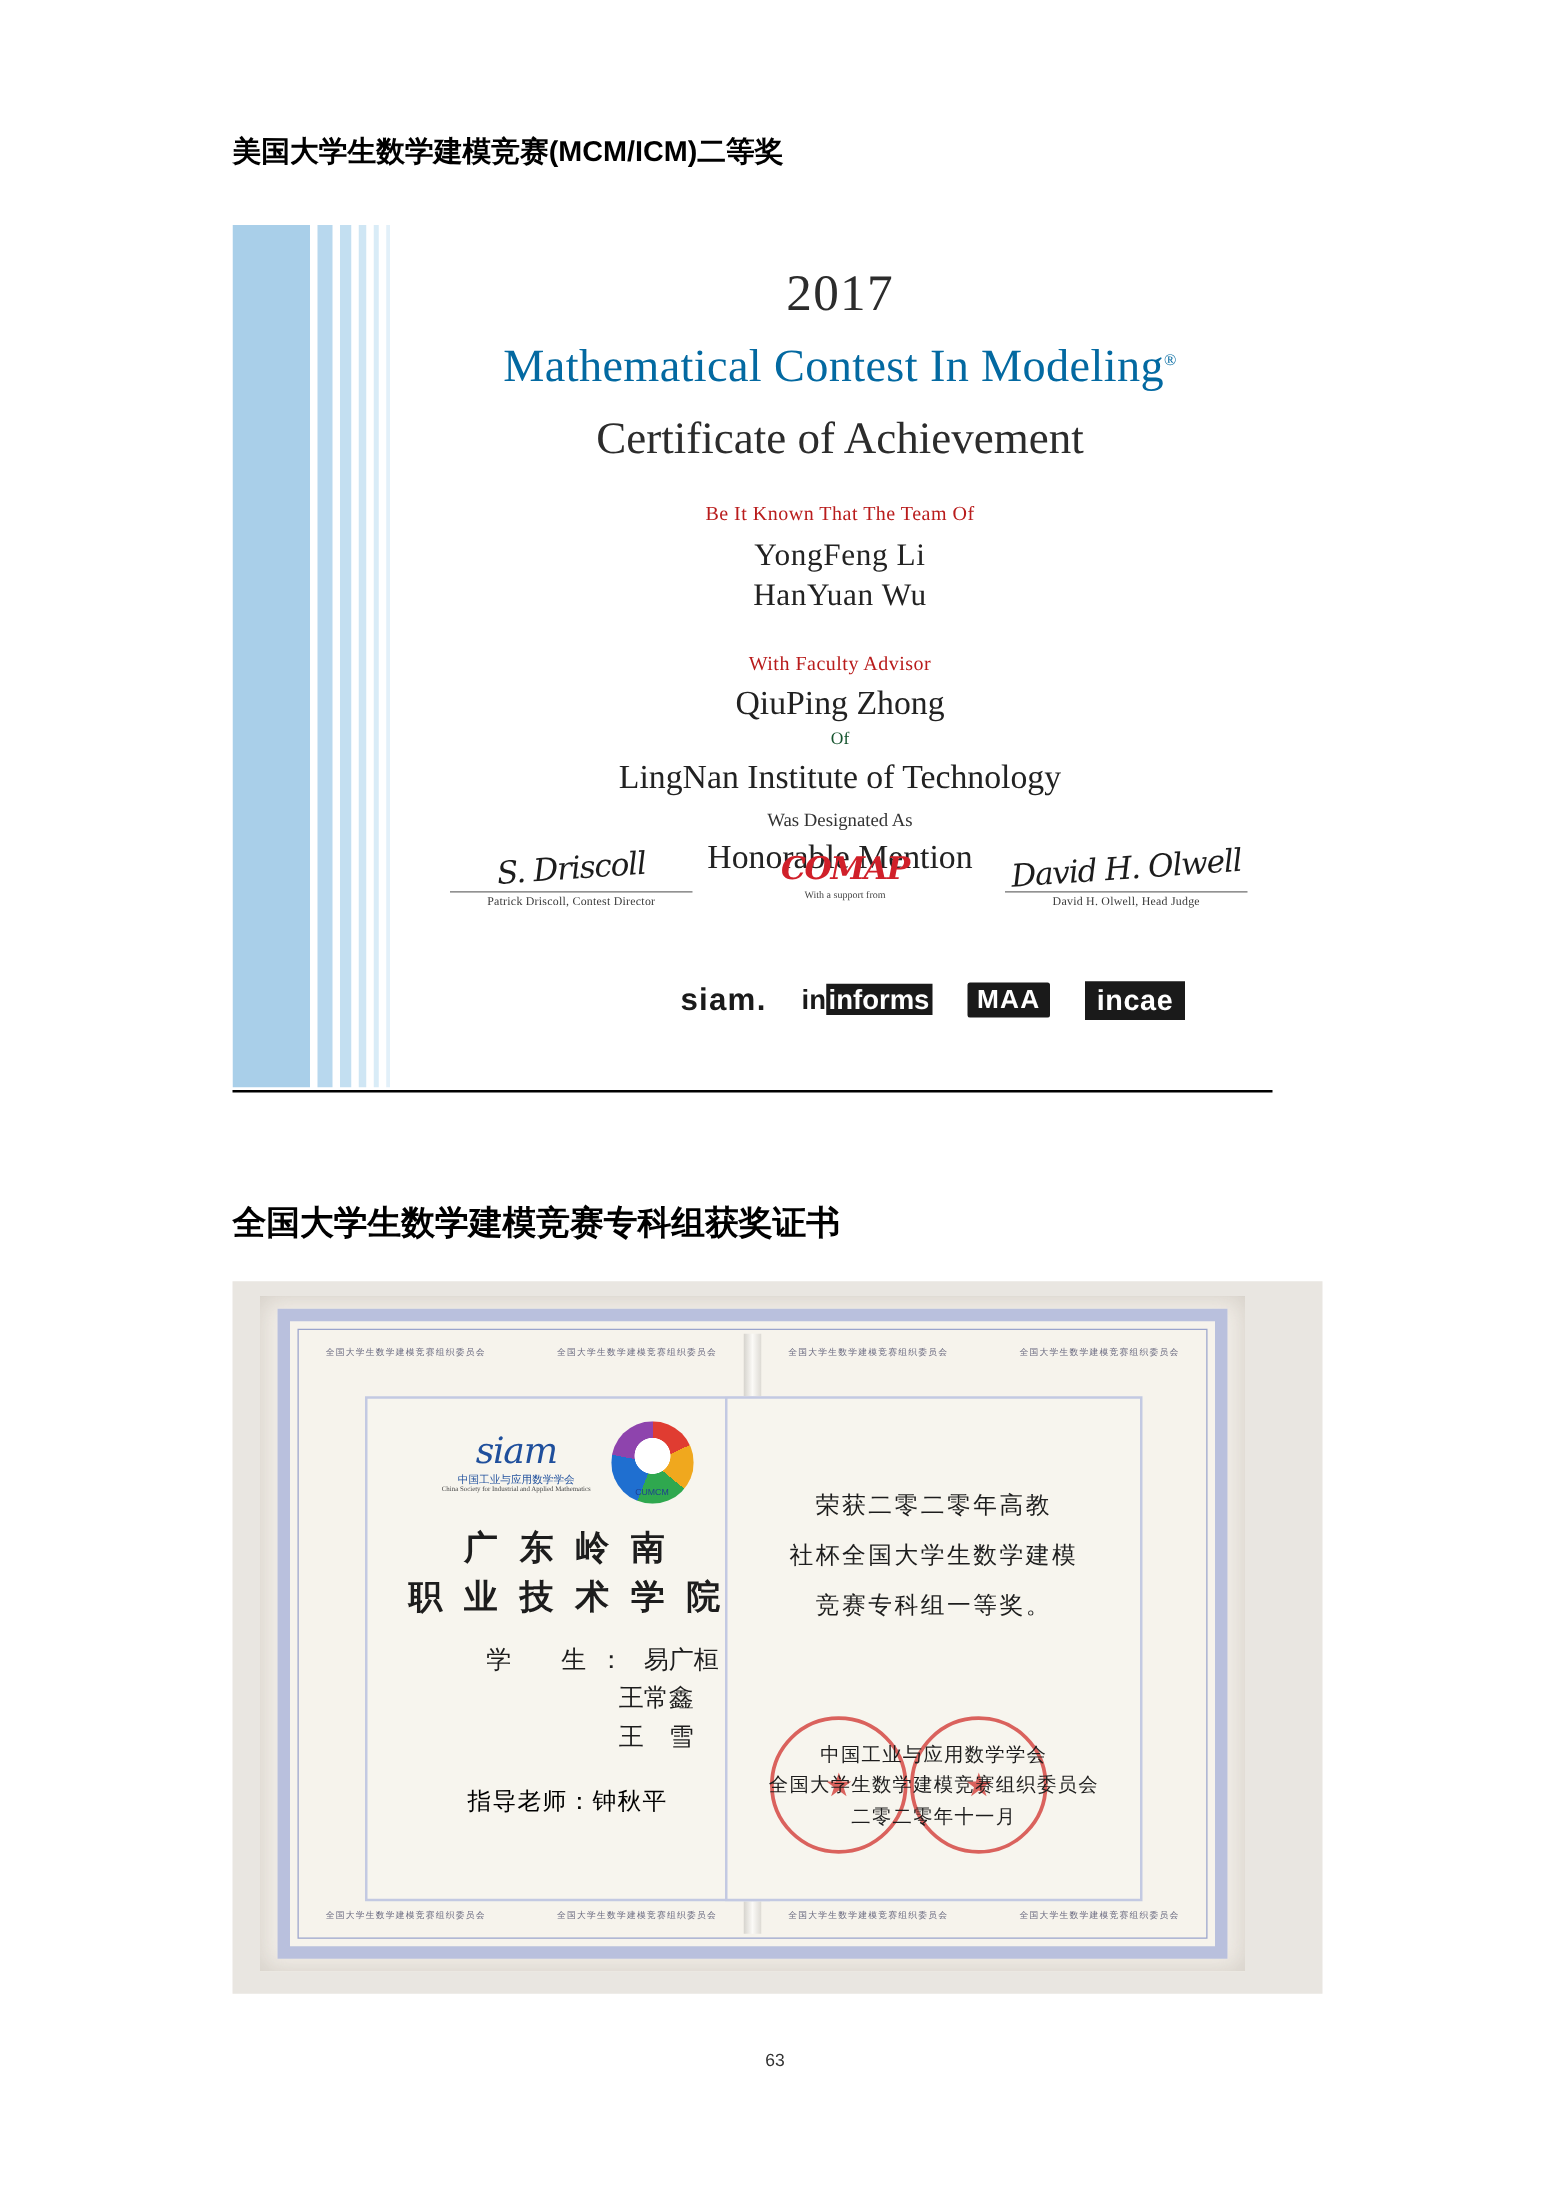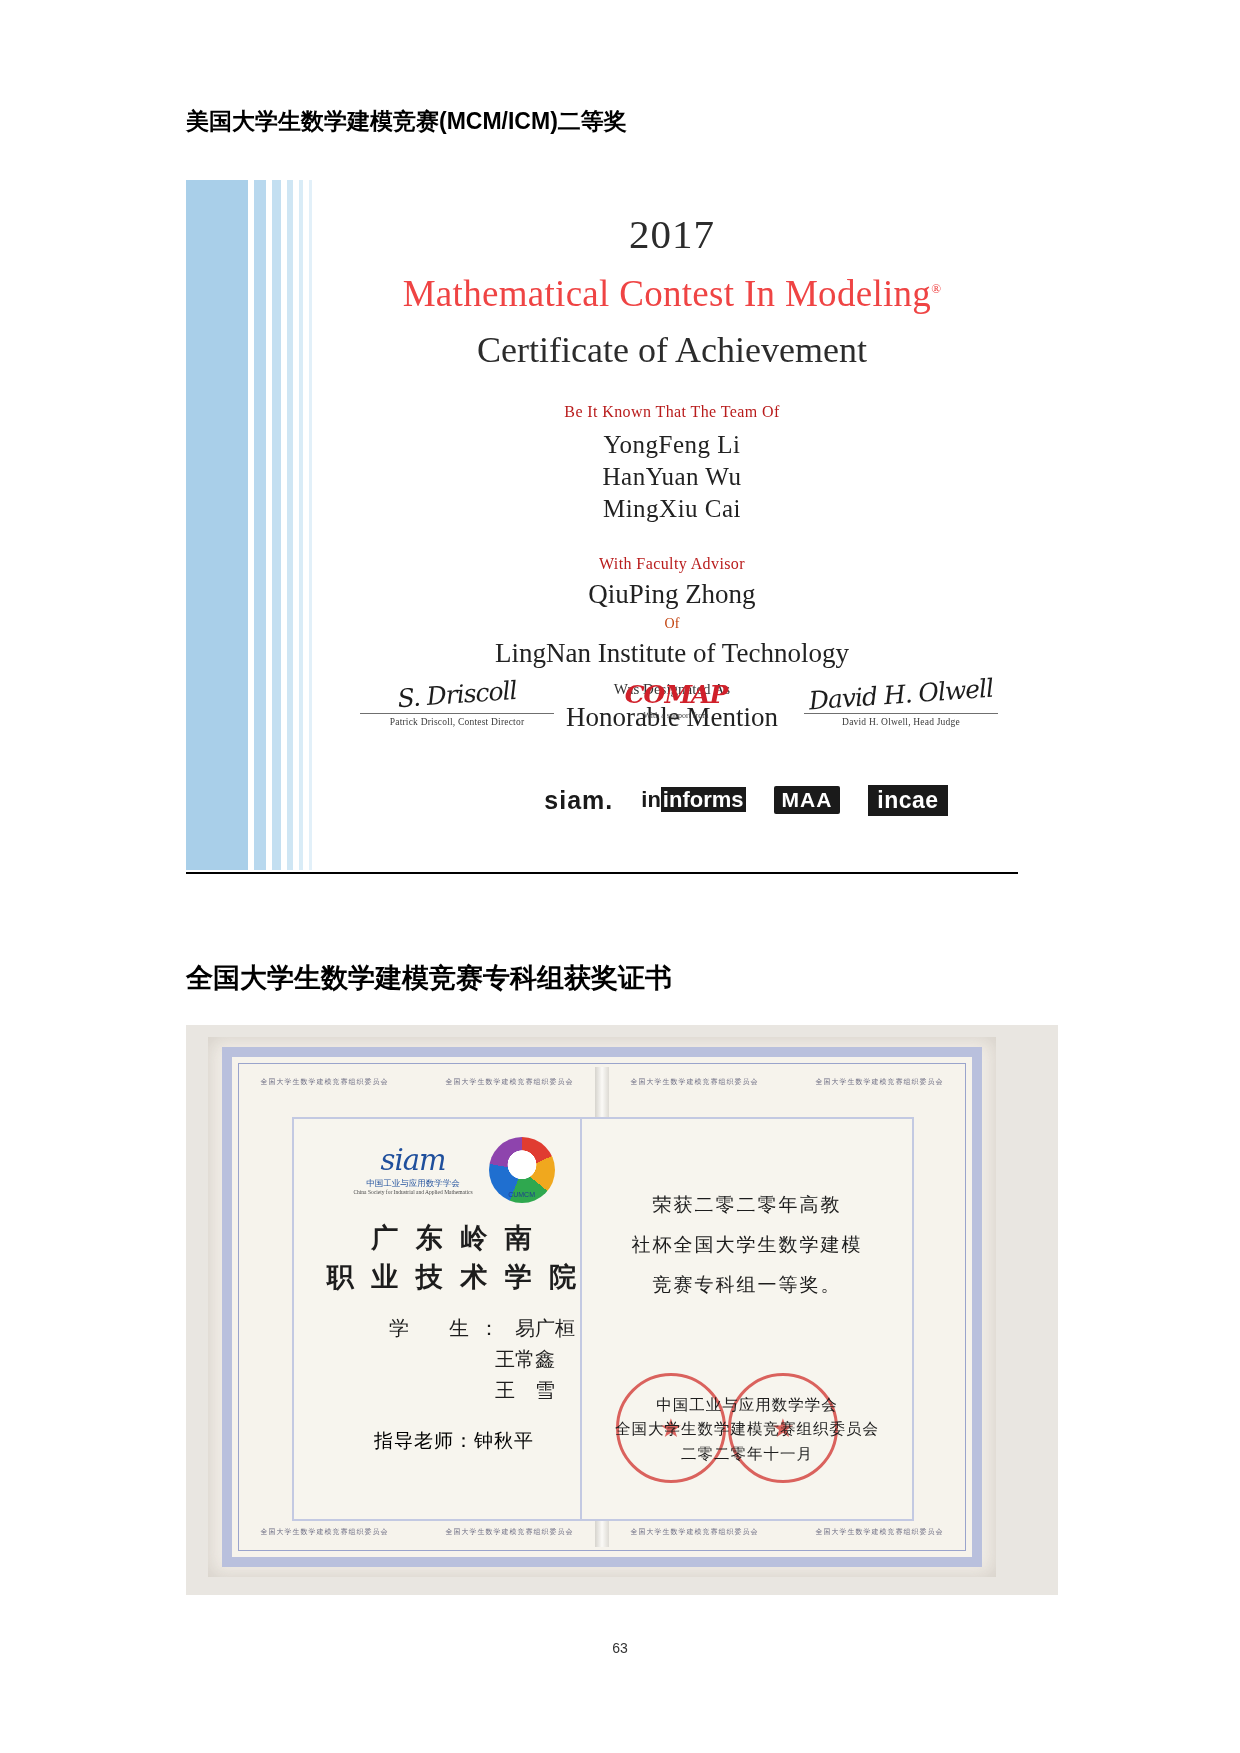--- a/index.html
+++ b/index.html
@@ -78,21 +78,21 @@
   }
   .c1-year {
     margin-top: 30px;
     font-size: 41px;
     letter-spacing: 1px;
     color: #2c2c2c;
   }
   .c1-title {
     margin-top: 14px;
     font-size: 37px;
-    color: #ef4444;
+    color: #0369a1;
     letter-spacing: 0.3px;
   }
   .c1-title sup { font-size: 13px; vertical-align: super; }
   .c1-subtitle {
     margin-top: 14px;
     font-size: 36px;
     color: #2c2c2c;
   }
   .c1-small {
     margin-top: 32px;
@@ -108,21 +108,21 @@
   }
   .c1-name.first { margin-top: 10px; }
   .c1-inst {
     margin-top: 6px;
     font-size: 27px;
     color: #222;
   }
   .c1-of {
     margin-top: 6px;
     font-size: 14px;
-    color: #c2410c;
+    color: #14532d;
   }
   .c1-desig {
     margin-top: 12px;
     font-size: 15px;
     color: #333;
   }
   .c1-award {
     margin-top: 4px;
     font-size: 27px;
     color: #222;
@@ -426,21 +426,20 @@
         <i class="s6"></i>
     </div>
     <div class="cert1-body">
       <div class="c1-year">2017</div>
       <div class="c1-title"><span>Mathematical Contest In Modeling</span><sup>®</sup></div>
       <div class="c1-subtitle">Certificate of Achievement</div>
 
       <div class="c1-small">Be It Known That The Team Of</div>
       <div class="c1-name first">YongFeng  Li</div>
       <div class="c1-name">HanYuan  Wu</div>
-      <div class="c1-name">MingXiu  Cai</div>
 
       <div class="c1-small">With Faculty Advisor</div>
       <div class="c1-inst">QiuPing  Zhong</div>
       <div class="c1-of">Of</div>
       <div class="c1-inst">LingNan Institute of Technology</div>
 
       <div class="c1-desig">Was Designated As</div>
       <div class="c1-award">Honorable Mention</div>
 
       <div class="c1-sigs">

